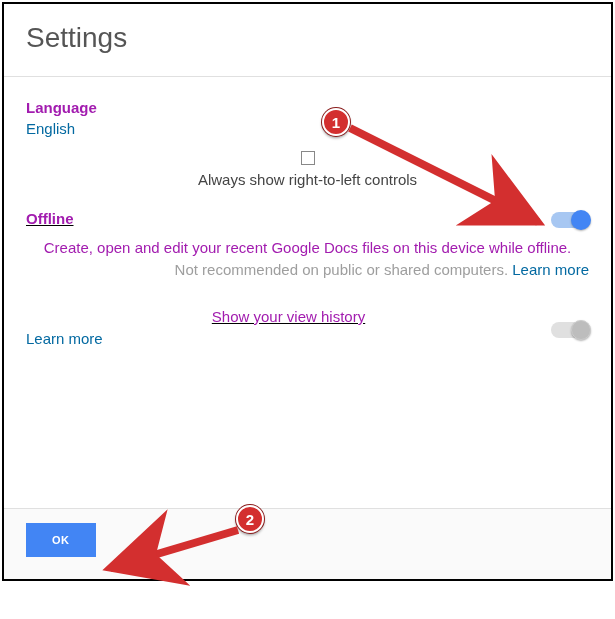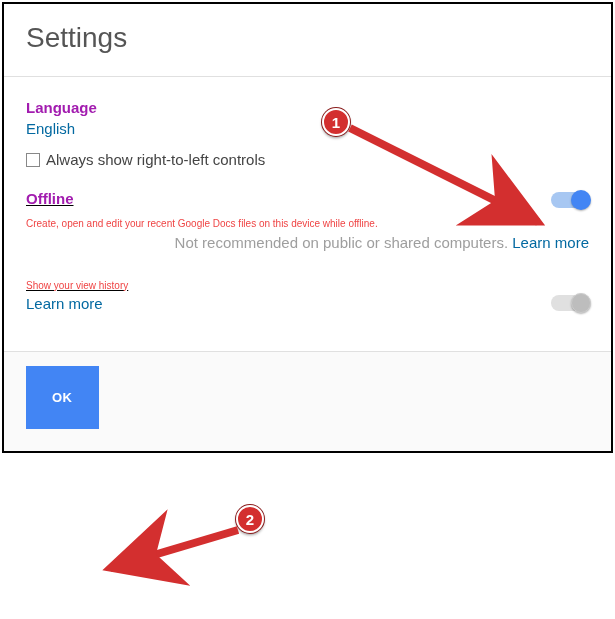--- a/index.html
+++ b/index.html
@@ -6,21 +6,21 @@
   body {
     font-family: Arial, "Helvetica Neue", sans-serif;
     background: #fff;
     width: 615px;
     height: 619px;
     position: relative;
   }
   .dialog {
     border: 2px solid #000;
     width: 611px;
-    height: 451px;
+    height: 579px;
     margin: 2px;
     background: #fff;
     display: flex;
     flex-direction: column;
   }
   .header {
     padding: 18px 22px 22px 22px;
     border-bottom: 1px solid #e0e0e0;
   }
   .header h1 {
@@ -45,38 +45,40 @@
     font-size: 15px;
     cursor: pointer;
   }
   .checkbox-row {
     display: flex;
     align-items: center;
     gap: 6px;
     margin-top: 14px;
     font-size: 15px;
     color: #444;
+    flex-direction: column;
   }
   .checkbox {
     width: 14px;
     height: 14px;
     border: 1px solid #888;
     display: inline-flex;
     align-items: center;
     justify-content: center;
     font-size: 11px;
     color: #333;
     background: #fff;
   }
   .checkbox.checked::after { content: "✓"; }
   .desc {
-    font-size: 10px;
-    color: #ef4444;
+    font-size: 15px;
+    color: #a21caf;
     line-height: 1.45;
     margin-top: 6px;
+    text-align: center;
   }
   .muted {
     color: #9e9e9e;
     font-size: 15px;
     margin-top: 2px;
     text-align: right;
   }
   .row-with-toggle {
     display: flex;
     align-items: flex-start;
@@ -106,22 +108,22 @@
   .toggle.off .knob { left: auto; right: -2px; background:#bdbdbd; }
   .footer {
     border-top: 1px solid #e0e0e0;
     background: #fafafa;
     padding: 14px 22px 22px 22px;
   }
   .btn-primary {
     background: #4285f4;
     color: #fff;
     border: none;
-    padding: 24px 26px;
-    font-size: 13px;
+    padding: 11px 26px;
+    font-size: 11px;
     font-weight: bold;
     cursor: pointer;
     letter-spacing: 0.5px;
   }
   
   .callout {
     position: absolute;
     pointer-events: none;
   }
   .badge {

